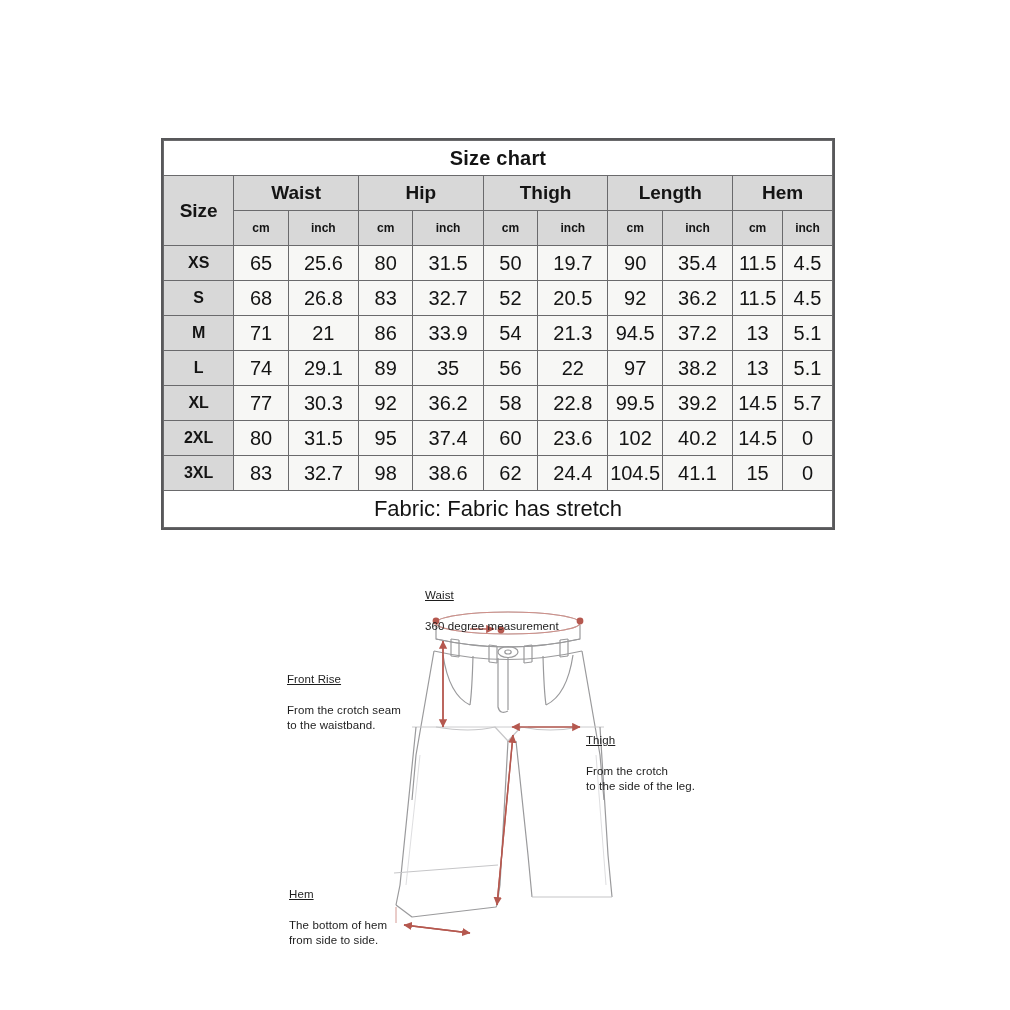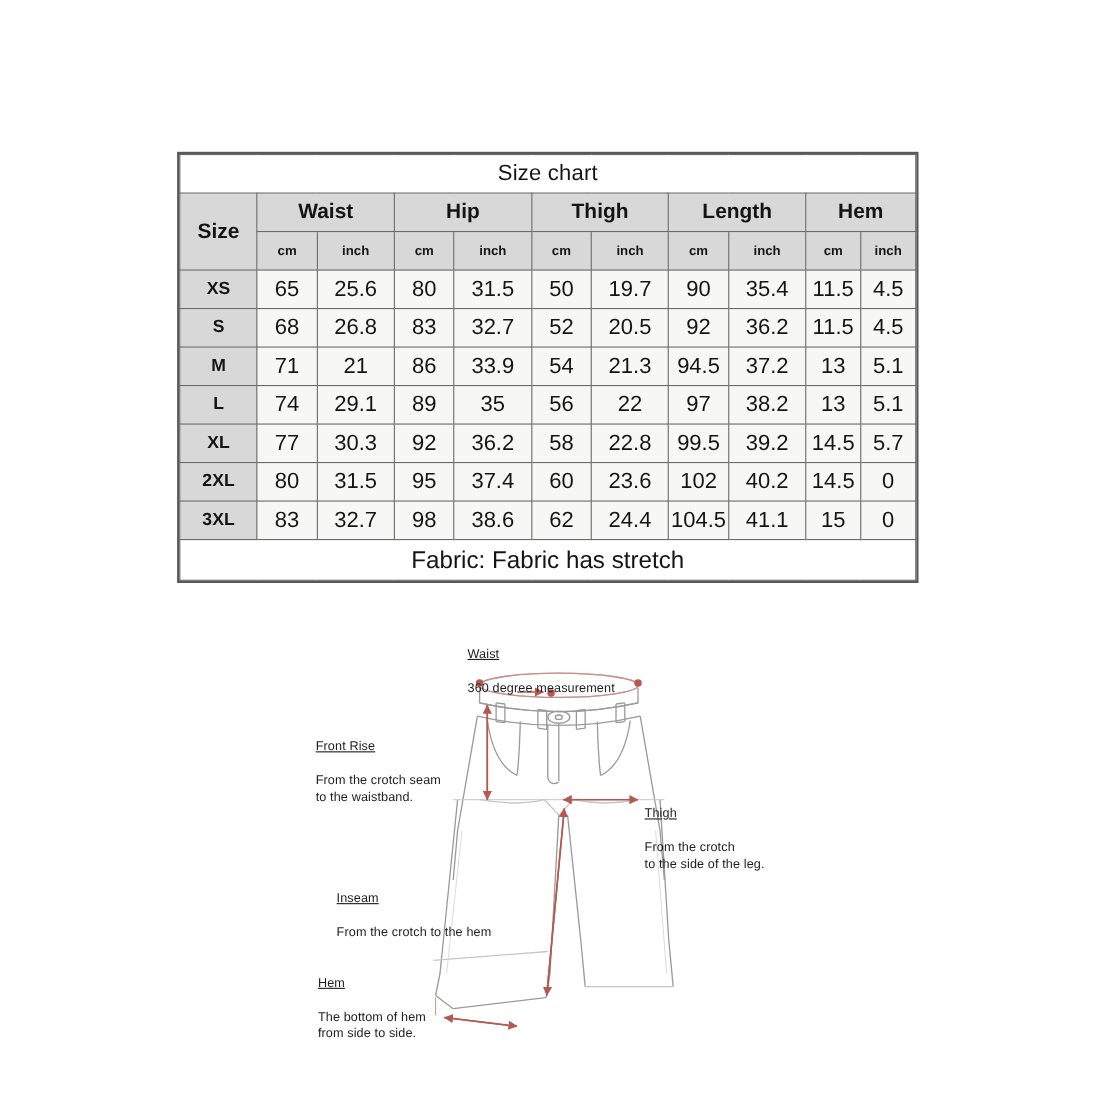--- a/index.html
+++ b/index.html
@@ -36,21 +36,21 @@
     text-align: center;
     vertical-align: middle;
     color: #141414;
     background: #f7f7f5;
     padding: 0;
   }
   .title-cell {
     height: 34px;
     background: #ffffff !important;
     font-size: 20px;
-    font-weight: normal;
+    font-weight: bold;
     letter-spacing: .2px;
     margin-left: 24px;
   }
   .grp-head {
     height: 34px;
     background: #d8d8d8 !important;
     font-size: 19px;
     font-weight: bold;
   }
   .unit-head {
@@ -350,22 +350,18 @@
   <div class="anno" id="anno-frontrise" style="position: absolute; top: 102px;">
     <span class="hd">Front Rise</span>
     <span>From the crotch seam
 to the waistband.</span>
   </div>
   <div class="anno" id="anno-thigh" style="position: absolute; top: 163px;">
     <span class="hd">Thigh</span>
     <span>From the crotch
 to the side of the leg.</span>
   </div>
-  <div class="anno" id="anno-inseam" style="position: absolute; top: 240px;">
-    <span class="hd">Inseam</span>
-    <span>From the crotch to the hem</span>
-  </div>
   <div class="anno" id="anno-hem" style="position: absolute; top: 317px;">
     <span class="hd">Hem</span>
     <span>The bottom of hem
 from side to side.</span>
   </div>
 </div>
 
 </body></html>

